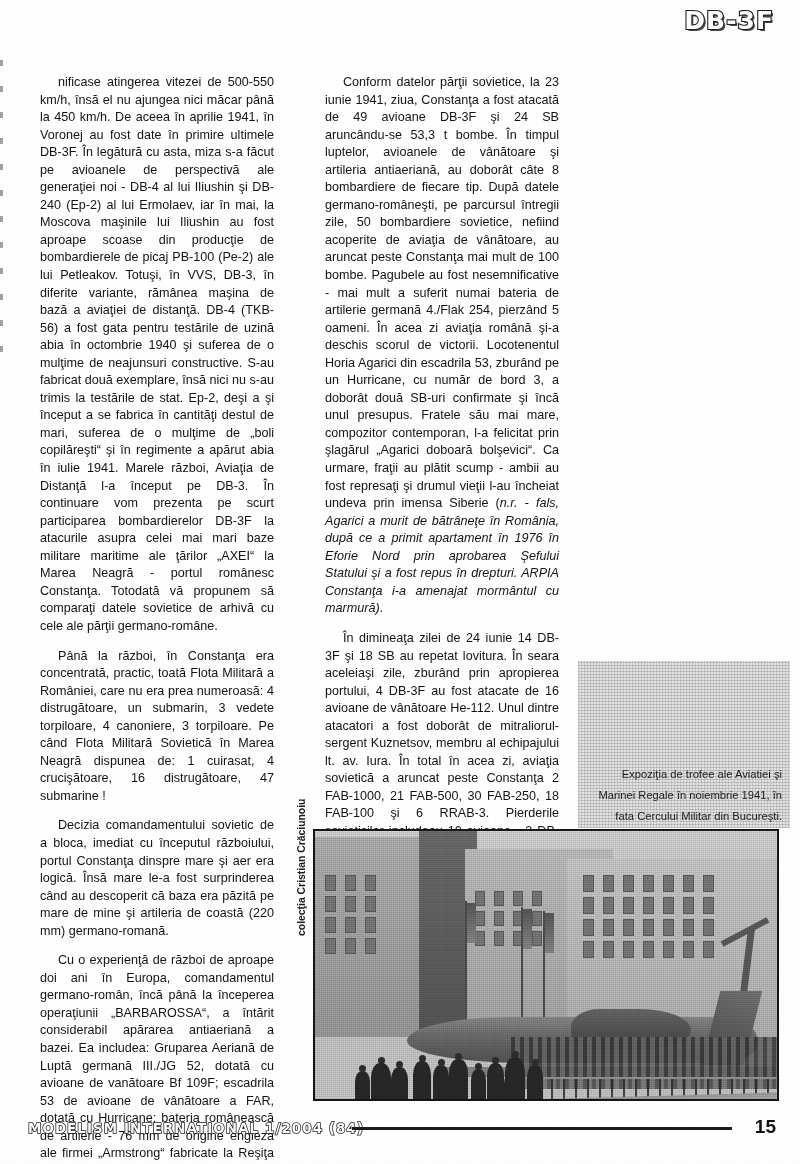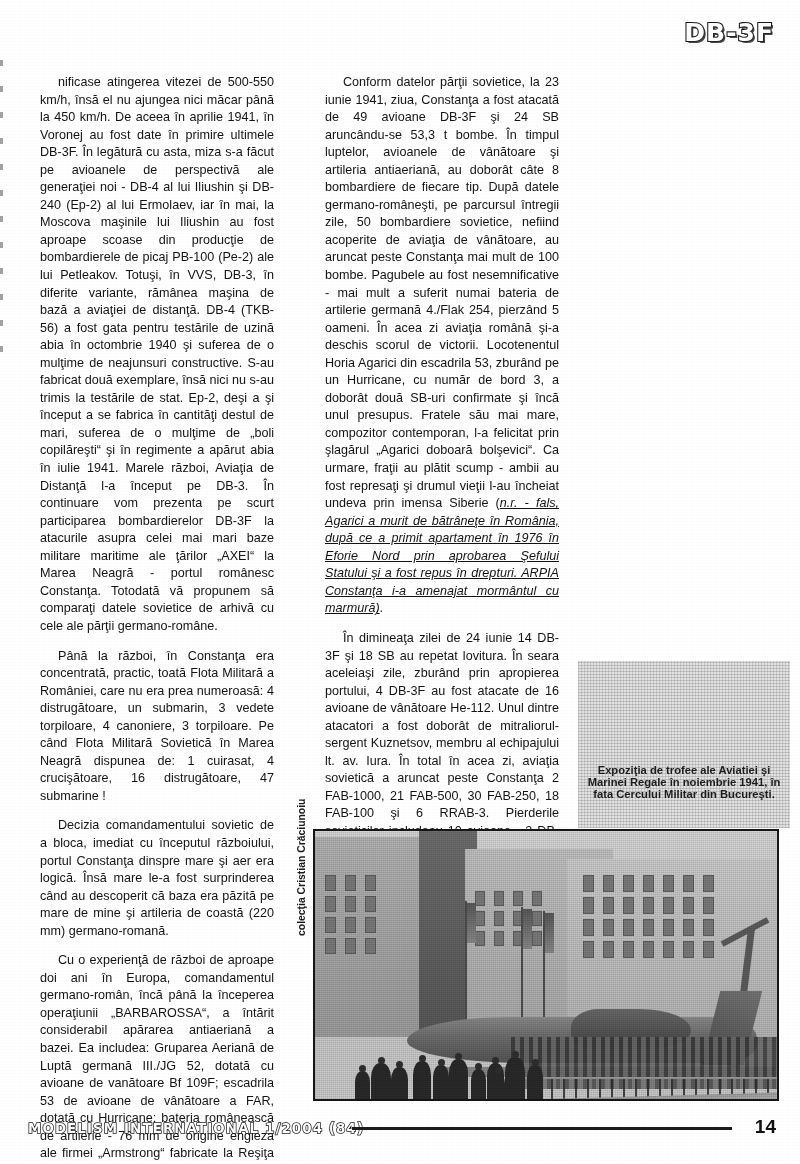--- a/index.html
+++ b/index.html
@@ -38,21 +38,21 @@
     width: 3px; height: 300px;
     background: repeating-linear-gradient(180deg, #555 0px, #555 6px, transparent 6px, transparent 26px);
     opacity: .55;
     z-index: 41;
   }
 
   
   #masthead {
     position: absolute;
     right: 26px;
-    top: 18px;
+    top: 6px;
     z-index: 20;
   }
   .logo-text {
     font-size: 25px;
     font-weight: bold;
     letter-spacing: 1px;
     color: #ffffff;
     -webkit-text-stroke: 2.2px #1a1a1a;
     paint-order: stroke fill;
     text-shadow: 2px 2px 0 rgba(40,40,40,.85);
@@ -71,47 +71,45 @@
   }
   #col-left  { left: 28px;  width: 258px; }
   #col-right { left: 313px; width: 258px; }
 
   .column p {
     margin: 12px;
     text-indent: 18px;
   }
   .column p em, .column p .ital {
     font-style: italic;
-    text-decoration: underline;
   }
 
   
   #caption-panel {
     position: absolute;
     left: 578px;
     top: 661px;
     width: 212px;
     height: 167px;
     background: #e2e2e2;
     background-image:
       repeating-linear-gradient(0deg, rgba(120,120,120,.30) 0px, rgba(120,120,120,.30) 1px, rgba(255,255,255,0) 1px, rgba(255,255,255,0) 3px),
       repeating-linear-gradient(90deg, rgba(120,120,120,.26) 0px, rgba(120,120,120,.26) 1px, rgba(255,255,255,0) 1px, rgba(255,255,255,0) 3px);
     z-index: 5;
   }
   #photo-caption {
     position: absolute;
     left: 586px;
     top: 764px;
     width: 196px;
-    text-align: center;
+    text-align: right;
     font-size: 11.2px;
-    line-height: 12px;
+    line-height: 21px;
     color: #1d1d1d;
     z-index: 10;
-    font-weight: bold;
   }
 
   
   #photo-frame {
     position: absolute;
     left: 313px;
     top: 829px;
     width: 462px;
     height: 268px;
     border: 2px solid #161616;
@@ -411,17 +409,17 @@
     <div class="person" style="left:190px; top:226px; width:20px; height:70px;"></div>
     <div class="person" style="left:212px; top:234px; width:16px; height:56px;"></div>
     <div class="person" style="left:176px; top:242px; width:14px; height:48px;"></div>
     <div class="person" style="left:40px; top:240px; width:15px; height:50px;"></div>
 
     <div class="ph" id="ph-grain"></div>
   </div>
 
   <div id="footer-title">MODELISM INTERNATIONAL 1/2004 (84)</div>
   <div id="footer-rule"></div>
-  <div id="page-number">14</div>
+  <div id="page-number">15</div>
 
   <div id="edge-marks"></div>
   <div id="scan-noise"></div>
 </div>
 
 </body></html>

